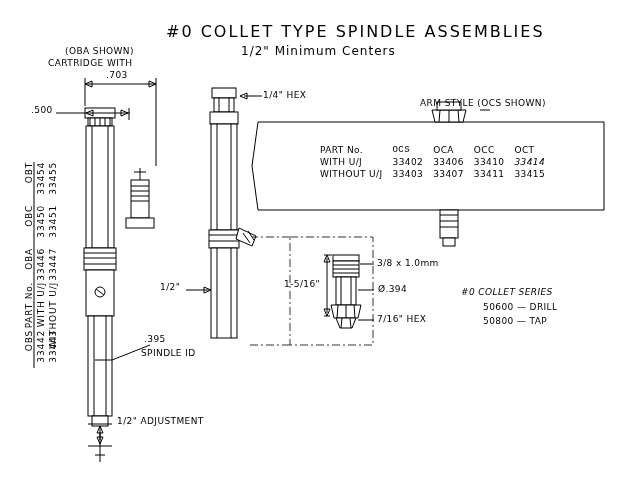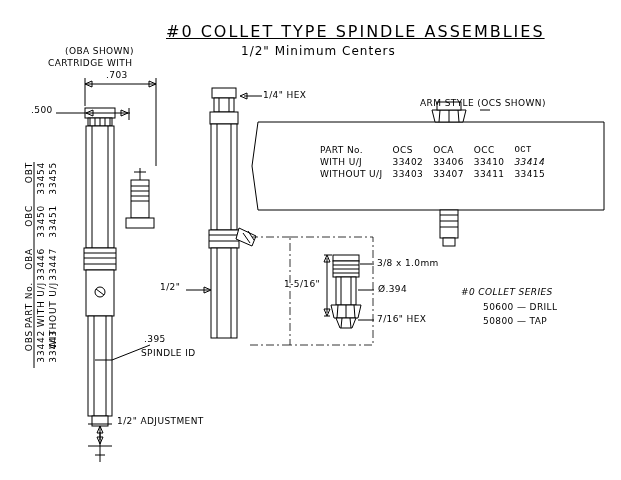--- a/index.html
+++ b/index.html
@@ -23,21 +23,21 @@
     white-space:pre;
   }
   svg{position:absolute;left:0;top:0;}
   .ln{stroke:#000;stroke-width:1;fill:none;}
   .ln-dd{stroke:#000;stroke-width:0.8;fill:none;stroke-dasharray:8 3 2 3;}
   .fillw{fill:#ffffff;stroke:#000;stroke-width:1;}
 </style>
 </head>
 <body>
 
-<div class="abs t-title" style="left:166px;top:22px;text-decoration:underline;">#0 COLLET TYPE SPINDLE ASSEMBLIES</div>
+<div class="abs t-title" style="left:166px;top:22px;">#0 COLLET TYPE SPINDLE ASSEMBLIES</div>
 <div class="abs t-sub" style="left:241px;top:44px;">1/2" Minimum Centers</div>
 
 <svg width="621" height="480">
 
   <rect class="fillw" x="85" y="108" width="30" height="10"></rect>
   <rect class="fillw" x="88" y="118" width="24" height="8"></rect>
 
   <line class="ln" x1="90" y1="118" x2="90" y2="126"></line>
   <line class="ln" x1="95" y1="118" x2="95" y2="126"></line>
   <line class="ln" x1="100" y1="118" x2="100" y2="126"></line>
@@ -206,24 +206,24 @@
 <div class="abs t-sm" style="left:378px;top:284px;text-align:right;">Ø.394</div>
 <div class="abs t-sm" style="left:377px;top:314px;">7/16" HEX</div>
 
 <div class="abs t-sm" style="left:420px;top:98px;">ARM STYLE (OCS SHOWN)</div>
 
 <div class="abs" style="left:320px;top:145px;">
   <table style="border-collapse:collapse;font-size:9px;letter-spacing:0.4px;">
     <tbody>
         <tr>
       <td style="padding:0 10px 2px 0;">PART  No.</td>
-      <td style="padding:0 8px 2px 0;">OCS</td>
+      <td style="padding:0 8px 2px 0;font-family:Liberation Mono, monospace;">OCS</td>
       <td style="padding:0 10px 2px 0;">OCA</td>
       <td style="padding:0 10px 2px 0;">OCC</td>
-      <td style="padding:0 0 2px 0;font-family:Liberation Mono, monospace;">OCT</td>
+      <td style="padding:0 0 2px 0;">OCT</td>
     </tr>
     <tr>
       <td style="padding:0 10px 2px 0;">WITH  U/J</td>
       <td style="padding:0 10px 2px 0;text-align:right;">33402</td>
       <td style="padding:0 10px 2px 0;">33406</td>
       <td style="padding:0 10px 2px 0;">33410</td>
       <td style="padding:0 0 2px 0;font-style:italic;">33414</td>
     </tr>
     <tr>
       <td style="padding:0 10px 0 0;">WITHOUT  U/J</td>

